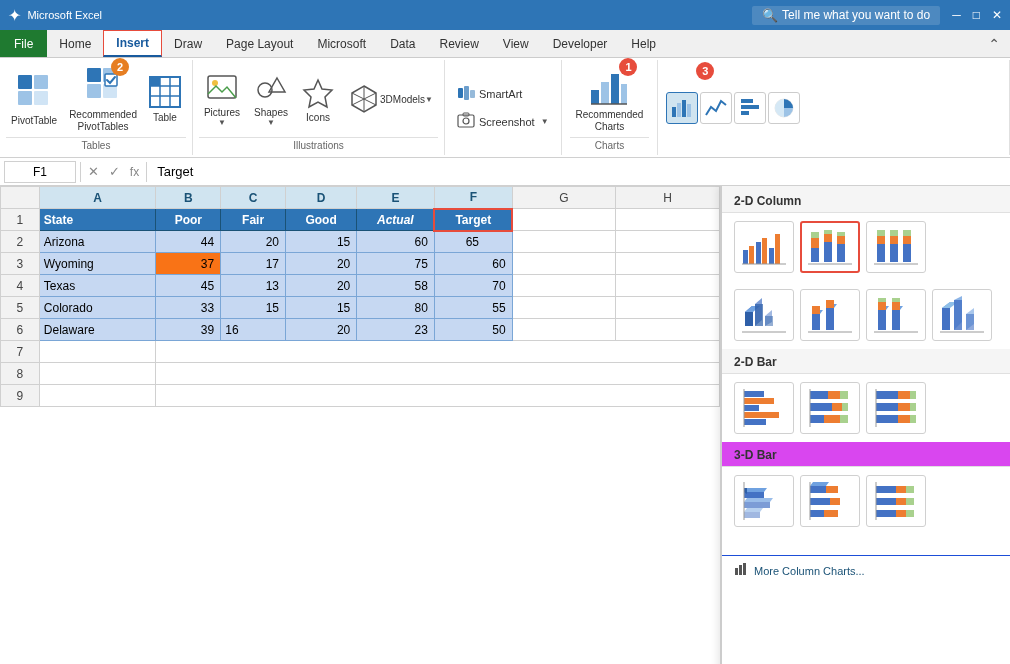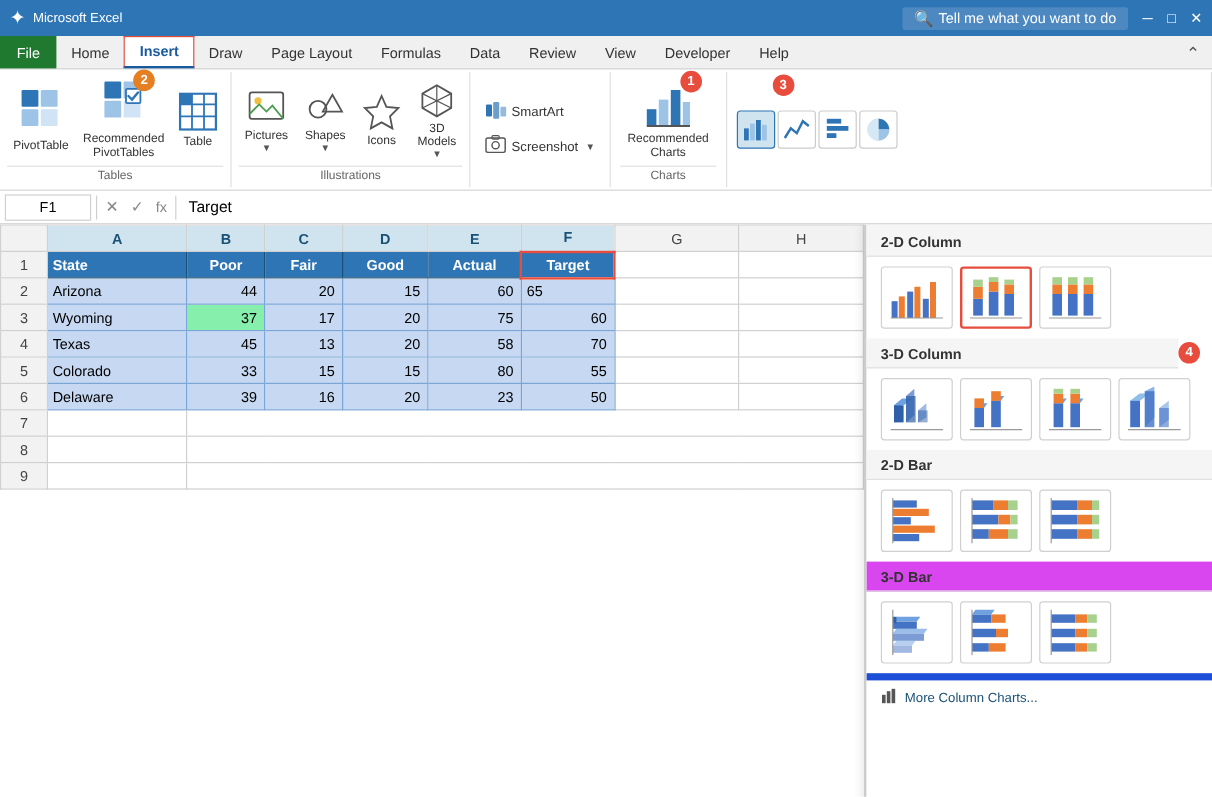--- a/index.html
+++ b/index.html
@@ -32,21 +32,21 @@
 <div style="display:flex; align-items:stretch; background:#f0f0f0; border-bottom:1px solid #ccc; height:28px;">
   <div style="background:#1f7a30; color:#fff; padding:4px 14px; font-size:12px; display:flex; align-items:center; cursor:pointer;">
     <span>File</span>
   </div>
   <div class="tab-item" style="padding:4px 12px; font-size:12px; display:flex; align-items:center; cursor:pointer; color:#333;">Home</div>
   <div style="padding:4px 12px; font-size:12px; display:flex; align-items:center; cursor:pointer; color:#185a9d; border-bottom:2px solid #185a9d; font-weight:600; background:#fff; border-top: 1px solid #e74c3c; border-left:1px solid #e74c3c; border-right:1px solid #e74c3c; position:relative;">
     Insert
   </div>
   <div class="tab-item" style="padding:4px 12px; font-size:12px; display:flex; align-items:center; cursor:pointer; color:#333;">Draw</div>
   <div class="tab-item" style="padding:4px 12px; font-size:12px; display:flex; align-items:center; cursor:pointer; color:#333;">Page Layout</div>
-  <div class="tab-item" style="padding:4px 12px; font-size:12px; display:flex; align-items:center; cursor:pointer; color:#333;">Formulas</div>
+  <div class="tab-item" style="padding:4px 12px; font-size:12px; display:flex; align-items:center; cursor:pointer; color:#333;">Microsoft</div>
   <div class="tab-item" style="padding:4px 12px; font-size:12px; display:flex; align-items:center; cursor:pointer; color:#333;">Data</div>
   <div class="tab-item" style="padding:4px 12px; font-size:12px; display:flex; align-items:center; cursor:pointer; color:#333;">Review</div>
   <div class="tab-item" style="padding:4px 12px; font-size:12px; display:flex; align-items:center; cursor:pointer; color:#333;">View</div>
   <div class="tab-item" style="padding:4px 12px; font-size:12px; display:flex; align-items:center; cursor:pointer; color:#333;">Developer</div>
   <div class="tab-item" style="padding:4px 12px; font-size:12px; display:flex; align-items:center; cursor:pointer; color:#333;">Help</div>
   <div style="flex:1;"></div>
   <div style="padding:4px 10px; font-size:14px; cursor:pointer; color:#555; display:flex; align-items:center;">⌃</div>
 </div>
 
 <div style="background:#fff; border-bottom:1px solid #d0d0d0; display:flex; align-items:stretch; min-height:88px; padding:2px 0;">
@@ -124,21 +124,21 @@
         <span style="font-size:8px; color:#555;">▼</span>
       </div>
       <div style="display:flex; flex-direction:column; align-items:center; cursor:pointer; padding:2px 5px; min-width:36px;">
         <div>
           <svg width="32" height="32" viewBox="0 0 32 32">
             <polygon points="16,3 20,12 30,13 23,20 25,30 16,25 7,30 9,20 2,13 12,12" fill="none" stroke="#555" stroke-width="1.5"></polygon>
           </svg>
         </div>
         <span style="font-size:10px; color:#333; text-align:center;">Icons</span>
       </div>
-      <div style="display:flex; flex-direction:column; align-items:center; cursor:pointer; padding:2px 5px; min-width:36px;">
+      <div style="display:flex; flex-direction:row; align-items:center; cursor:pointer; padding:2px 5px; min-width:36px;">
         <div>
           <svg width="32" height="32" viewBox="0 0 32 32">
             <polygon points="16,4 28,11 28,23 16,30 4,23 4,11" fill="none" stroke="#555" stroke-width="1.5"></polygon>
             <line x1="16" y1="4" x2="16" y2="30" stroke="#555" stroke-width="1"></line>
             <line x1="4" y1="11" x2="28" y2="23" stroke="#555" stroke-width="1"></line>
             <line x1="28" y1="11" x2="4" y2="23" stroke="#555" stroke-width="1"></line>
           </svg>
         </div>
         <span style="font-size:10px; color:#333; text-align:center;">3D</span>
         <span style="font-size:10px; color:#333; text-align:center;">Models</span>
@@ -261,42 +261,42 @@
         </tr>
       </thead>
       <tbody>
 
         <tr>
           <td style="background:#f2f2f2; text-align:center; border:1px solid #d0d0d0; font-size:12px; color:#444; height:22px;">1</td>
           <td style="background:#2e75b6; color:#fff; font-weight:bold; border:1px solid #1a5276; font-size:12px; padding:0 4px; height:22px;">State</td>
           <td style="background:#2e75b6; color:#fff; font-weight:bold; border:1px solid #1a5276; font-size:12px; padding:0 4px; text-align:center; height:22px;">Poor</td>
           <td style="background:#2e75b6; color:#fff; font-weight:bold; border:1px solid #1a5276; font-size:12px; padding:0 4px; text-align:center; height:22px;">Fair</td>
           <td style="background:#2e75b6; color:#fff; font-weight:bold; border:1px solid #1a5276; font-size:12px; padding:0 4px; text-align:center; height:22px;">Good</td>
-          <td style="background:#2e75b6; color:#fff; font-weight:bold; border:1px solid #1a5276; font-size:12px; padding:0 4px; text-align:center; height:22px;">Actual</td>
+          <td style="background:#2e75b6; color:#fff; font-weight:bold; border:1px solid #1a5276; font-size:12px; padding:0 4px; text-align:center; height:22px;font-style:italic;">Actual</td>
           <td style="background:#2e75b6; color:#fff; font-weight:bold; border:2px solid #e74c3c; font-size:12px; padding:0 4px; text-align:center; height:22px;">Target</td>
           <td style="border:1px solid #d0d0d0; height:22px;"></td>
           <td style="border:1px solid #d0d0d0; height:22px;"></td>
         </tr>
 
         <tr>
           <td style="background:#f2f2f2; text-align:center; border:1px solid #d0d0d0; font-size:12px; color:#444; height:22px;">2</td>
           <td style="background:#c6d8f2; border:1px solid #7aa6d6; font-size:12px; padding:0 4px; height:22px;">Arizona</td>
           <td style="background:#c6d8f2; border:1px solid #7aa6d6; font-size:12px; text-align:right; padding-right:6px; height:22px;">44</td>
           <td style="background:#c6d8f2; border:1px solid #7aa6d6; font-size:12px; text-align:right; padding-right:6px; height:22px;">20</td>
           <td style="background:#c6d8f2; border:1px solid #7aa6d6; font-size:12px; text-align:right; padding-right:6px; height:22px;">15</td>
           <td style="background:#c6d8f2; border:1px solid #7aa6d6; font-size:12px; text-align:right; padding-right:6px; height:22px;">60</td>
-          <td style="background:#c6d8f2; border:1px solid #7aa6d6; font-size:12px; text-align:left; padding-right:6px; height:22px;margin-top:42px;">65</td>
+          <td style="background:#c6d8f2; border:1px solid #7aa6d6; font-size:12px; text-align:center; padding-right:6px; height:22px;margin-top:42px;">65</td>
           <td style="border:1px solid #d0d0d0; height:22px;"></td>
           <td style="border:1px solid #d0d0d0; height:22px;"></td>
         </tr>
 
         <tr>
           <td style="background:#f2f2f2; text-align:center; border:1px solid #d0d0d0; font-size:12px; color:#444; height:22px;">3</td>
           <td style="background:#c6d8f2; border:1px solid #7aa6d6; font-size:12px; padding:0 4px; height:22px;">Wyoming</td>
-          <td style="background:#86efac; border:1px solid #7aa6d6; font-size:12px; text-align:right; padding-right:6px; height:22px;">37</td>
+          <td style="background:#f97316; border:1px solid #7aa6d6; font-size:12px; text-align:right; padding-right:6px; height:22px;">37</td>
           <td style="background:#c6d8f2; border:1px solid #7aa6d6; font-size:12px; text-align:right; padding-right:6px; height:22px;">17</td>
           <td style="background:#c6d8f2; border:1px solid #7aa6d6; font-size:12px; text-align:right; padding-right:6px; height:22px;">20</td>
           <td style="background:#c6d8f2; border:1px solid #7aa6d6; font-size:12px; text-align:right; padding-right:6px; height:22px;">75</td>
           <td style="background:#c6d8f2; border:1px solid #7aa6d6; font-size:12px; text-align:right; padding-right:6px; height:22px;">60</td>
           <td style="border:1px solid #d0d0d0; height:22px;"></td>
           <td style="border:1px solid #d0d0d0; height:22px;"></td>
         </tr>
 
         <tr>
           <td style="background:#f2f2f2; text-align:center; border:1px solid #d0d0d0; font-size:12px; color:#444; height:22px;">4</td>
@@ -319,21 +319,21 @@
           <td style="background:#c6d8f2; border:1px solid #7aa6d6; font-size:12px; text-align:right; padding-right:6px; height:22px;">80</td>
           <td style="background:#c6d8f2; border:1px solid #7aa6d6; font-size:12px; text-align:right; padding-right:6px; height:22px;">55</td>
           <td style="border:1px solid #d0d0d0; height:22px;"></td>
           <td style="border:1px solid #d0d0d0; height:22px;"></td>
         </tr>
 
         <tr>
           <td style="background:#f2f2f2; text-align:center; border:1px solid #d0d0d0; font-size:12px; color:#444; height:22px;">6</td>
           <td style="background:#c6d8f2; border:1px solid #7aa6d6; font-size:12px; padding:0 4px; height:16px;">Delaware</td>
           <td style="background:#c6d8f2; border:1px solid #7aa6d6; font-size:12px; text-align:right; padding-right:6px; height:22px;">39</td>
-          <td style="background:#c6d8f2; border:1px solid #7aa6d6; font-size:12px; text-align:right; padding-right:6px; height:22px;">16</td>
+          <td style="background:#c6d8f2; border:1px solid #7aa6d6; font-size:12px; text-align:left; padding-right:6px; height:22px;">16</td>
           <td style="background:#c6d8f2; border:1px solid #7aa6d6; font-size:12px; text-align:right; padding-right:6px; height:22px;">20</td>
           <td style="background:#c6d8f2; border:1px solid #7aa6d6; font-size:12px; text-align:right; padding-right:6px; height:22px;">23</td>
           <td style="background:#c6d8f2; border:1px solid #7aa6d6; font-size:12px; text-align:right; padding-right:6px; height:22px;">50</td>
           <td style="border:1px solid #d0d0d0; height:22px;"></td>
           <td style="border:1px solid #d0d0d0; height:22px;"></td>
         </tr>
 
         <tr>
           <td style="background:#f2f2f2; text-align:center; border:1px solid #d0d0d0; font-size:12px; color:#444; height:22px;">7</td>
           <td style="border:1px solid #d0d0d0; height:22px;"></td>
@@ -397,24 +397,20 @@
             <rect x="29" y="16" width="8" height="18" fill="#4472c4"></rect>
             <rect x="29" y="8" width="8" height="8" fill="#ed7d31"></rect>
             <rect x="29" y="2" width="8" height="6" fill="#a9d18e"></rect>
             <line x1="0" y1="36" x2="44" y2="36" stroke="#999" stroke-width="1"></line>
           </svg>
         </div>
       </div>
     </div>
 
     <div>
-      <div style="display:flex; align-items:center; justify-content:space-between;">
-        <div style="font-size:12px; font-weight:600; color:#333; padding:6px 12px 4px 12px; background:#f5f5f5; border-bottom:1px solid #e0e0e0; flex:1;">3-D Column</div>
-        <div style="margin-right:10px; margin-top:-2px; width:18px;height:18px;background:#e74c3c;border-radius:50%;display:flex;align-items:center;justify-content:center;color:#fff;font-size:11px;font-weight:bold;">4</div>
-      </div>
       <div style="display:flex; flex-wrap:wrap; gap:6px; padding:8px 12px;">
 
         <div style="width:60px; height:52px; border:1px solid #d0d0d0; border-radius:3px; display:flex; align-items:center; justify-content:center; cursor:pointer; background:#fff;">
           <svg width="44" height="38" viewBox="0 0 44 38">
             <polygon points="3,30 3,16 10,10 10,24" fill="#4472c4"></polygon>
             <polygon points="3,16 10,10 18,10 11,16" fill="#6fa1e0"></polygon>
             <rect x="3" y="16" width="8" height="14" fill="#2e5fa8"></rect>
             <polygon points="13,30 13,8 20,2 20,24" fill="#4472c4" opacity="0.7"></polygon>
             <rect x="13" y="8" width="8" height="22" fill="#2e5fa8" opacity="0.7"></rect>
             <polygon points="23,30 23,20 30,14 30,26" fill="#4472c4" opacity="0.5"></polygon>
@@ -545,21 +541,21 @@
             <rect x="32" y="16" width="8" height="7" fill="#a9d18e"></rect>
             <rect x="2" y="28" width="20" height="7" fill="#4472c4"></rect>
             <rect x="22" y="28" width="10" height="7" fill="#ed7d31"></rect>
             <rect x="32" y="28" width="8" height="7" fill="#a9d18e"></rect>
             <line x1="2" y1="0" x2="2" y2="38" stroke="#999" stroke-width="1"></line>
           </svg>
         </div>
       </div>
     </div>
 
-    <div style="display:flex; align-items:center; gap:6px; padding:6px 12px 10px 12px; color:#1a5276; font-size:11px; cursor:pointer; border-top:6px solid #1d4ed8;">
+    <div style="display:flex; align-items:center; gap:6px; padding:6px 12px 10px 12px; color:#1a5276; font-size:11px; cursor:pointer; border-top:1px solid #1d4ed8;margin-top:20px;">
       <span style="font-size:14px;">
         <svg width="14" height="14" viewBox="0 0 14 14">
           <rect x="1" y="6" width="3" height="7" fill="#555"></rect>
           <rect x="5" y="3" width="3" height="10" fill="#555"></rect>
           <rect x="9" y="1" width="3" height="12" fill="#555"></rect>
         </svg>
       </span>
       <span>More Column Charts...</span>
     </div>
   </div>

